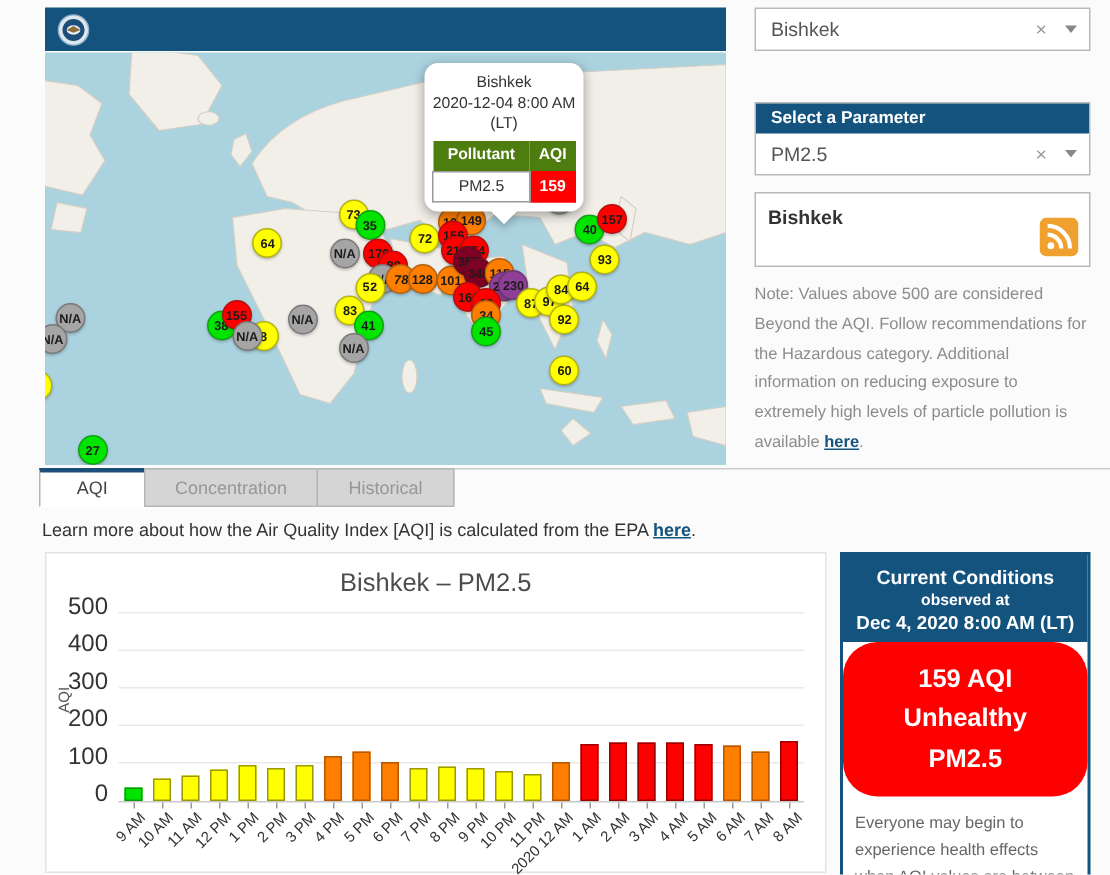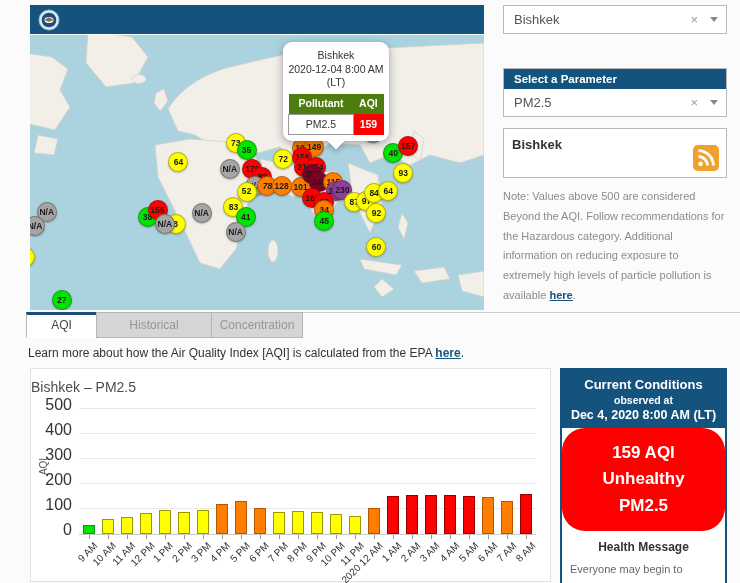--- a/index.html
+++ b/index.html
@@ -58,22 +58,22 @@
   .tab:nth-child(1) { width: 71px; }
   .tab:nth-child(2) { width: 116px; margin-left: -1px; }
   .tab:nth-child(3) { width: 92px; margin-left: -1px; }
   .tab.active { background: #fff; color: #444; border-top: 3px solid #1b4e79; line-height: 21px;
     border-bottom-color: #fff; }
   #learn { position: absolute; left: 28px; top: 346px; font-size: 12px; color: #333; }
 
   
   #chartbox { position: absolute; left: 30px; top: 368px; width: 521px; height: 214px;
     background: #fff; border: 1px solid #e3e3e3; }
-  #chart-title { position: absolute; left: 0; right: 0; top: 10px; text-align: left;
-    font-size: 14px; color: #4d4d4d; }
+  #chart-title { position: absolute; left: 0; right: 0; top: 10px; text-align: center;
+    font-size: 17px; color: #4d4d4d; }
   #ylabel { position: absolute; left: 4px; top: 92px; font-size: 10px; color: #555;
     transform: rotate(-90deg); }
   #plot { position: absolute; left: 48px; right: 14px; top: 36px; height: 130px;
     border-bottom: 1px solid #c9c9c9; }
   .gridline { position: absolute; left: 0; right: 0; height: 1px; background: #e9e9e9; }
   .ytick { position: absolute; right: 100%; margin-right: 7px; font-size: 16px; color: #333;
     transform: translateY(5px); white-space: nowrap; }
   .bar { position: absolute; bottom: 0; width: 12px; transform: translateX(-50%); }
   #xlabels { position: absolute; left: 48px; right: 14px; top: 167px; height: 45px; }
   .xtick { position: absolute; top: -1px; width: 1px; height: 4px; background: #999; }
@@ -238,22 +238,22 @@
   </svg>
 </div>
 
 <div id="note">
   <span>Note: Values above 500 are considered Beyond the AQI. Follow recommendations for the Hazardous category. Additional information on reducing exposure to extremely high levels of particle pollution is available </span><a>here</a><span>.</span>
 </div>
 
 <div id="tabline"></div>
 <div id="tabbar">
     <div class="tab active">AQI</div>
+    <div class="tab">Concentration</div>
     <div class="tab">Historical</div>
-    <div class="tab">Concentration</div>
   </div>
 
 <div id="learn">
   <span>Learn more about how the Air Quality Index [AQI] is calculated from the EPA </span><a>here</a><span>.</span>
 </div>
 
 <div id="chartbox">
   <div id="chart-title">Bishkek – PM2.5</div>
   <div id="ylabel">AQI</div>
   <div id="plot">
@@ -398,16 +398,15 @@
     <div class="l1">Current Conditions</div>
     <div class="l2">observed at</div>
     <div class="l3">Dec 4, 2020 8:00 AM (LT)</div>
   </div>
   <div class="p-aqi">
     <div>159 AQI</div>
     <div>Unhealthy</div>
     <div>PM2.5</div>
   </div>
   <div class="p-health">
-    <div class="h-title">Health Message</div>
     <div class="h-text">Everyone may begin to experience health effects when AQI values are between 151 and 200. Members of sensitive groups may experience more serious health effects.</div>
   </div>
 </div>
 
 </body></html>

